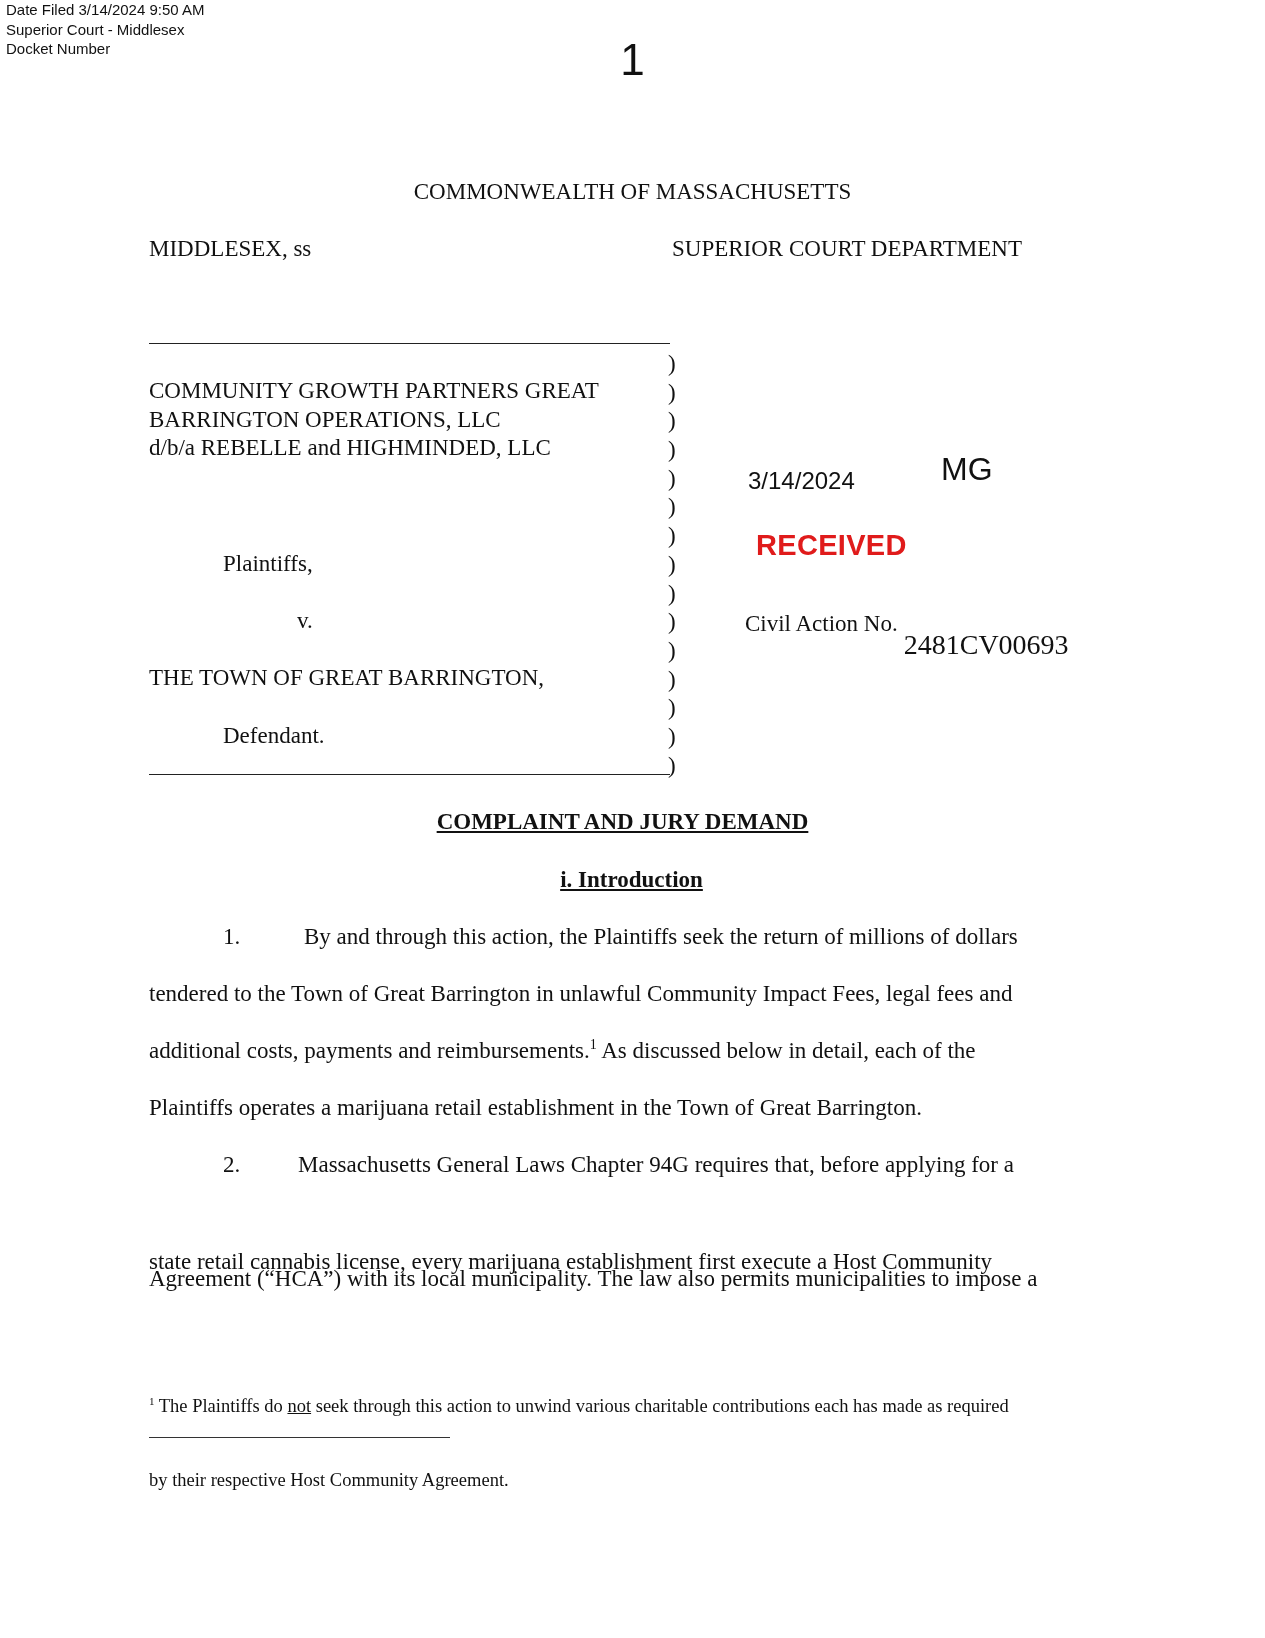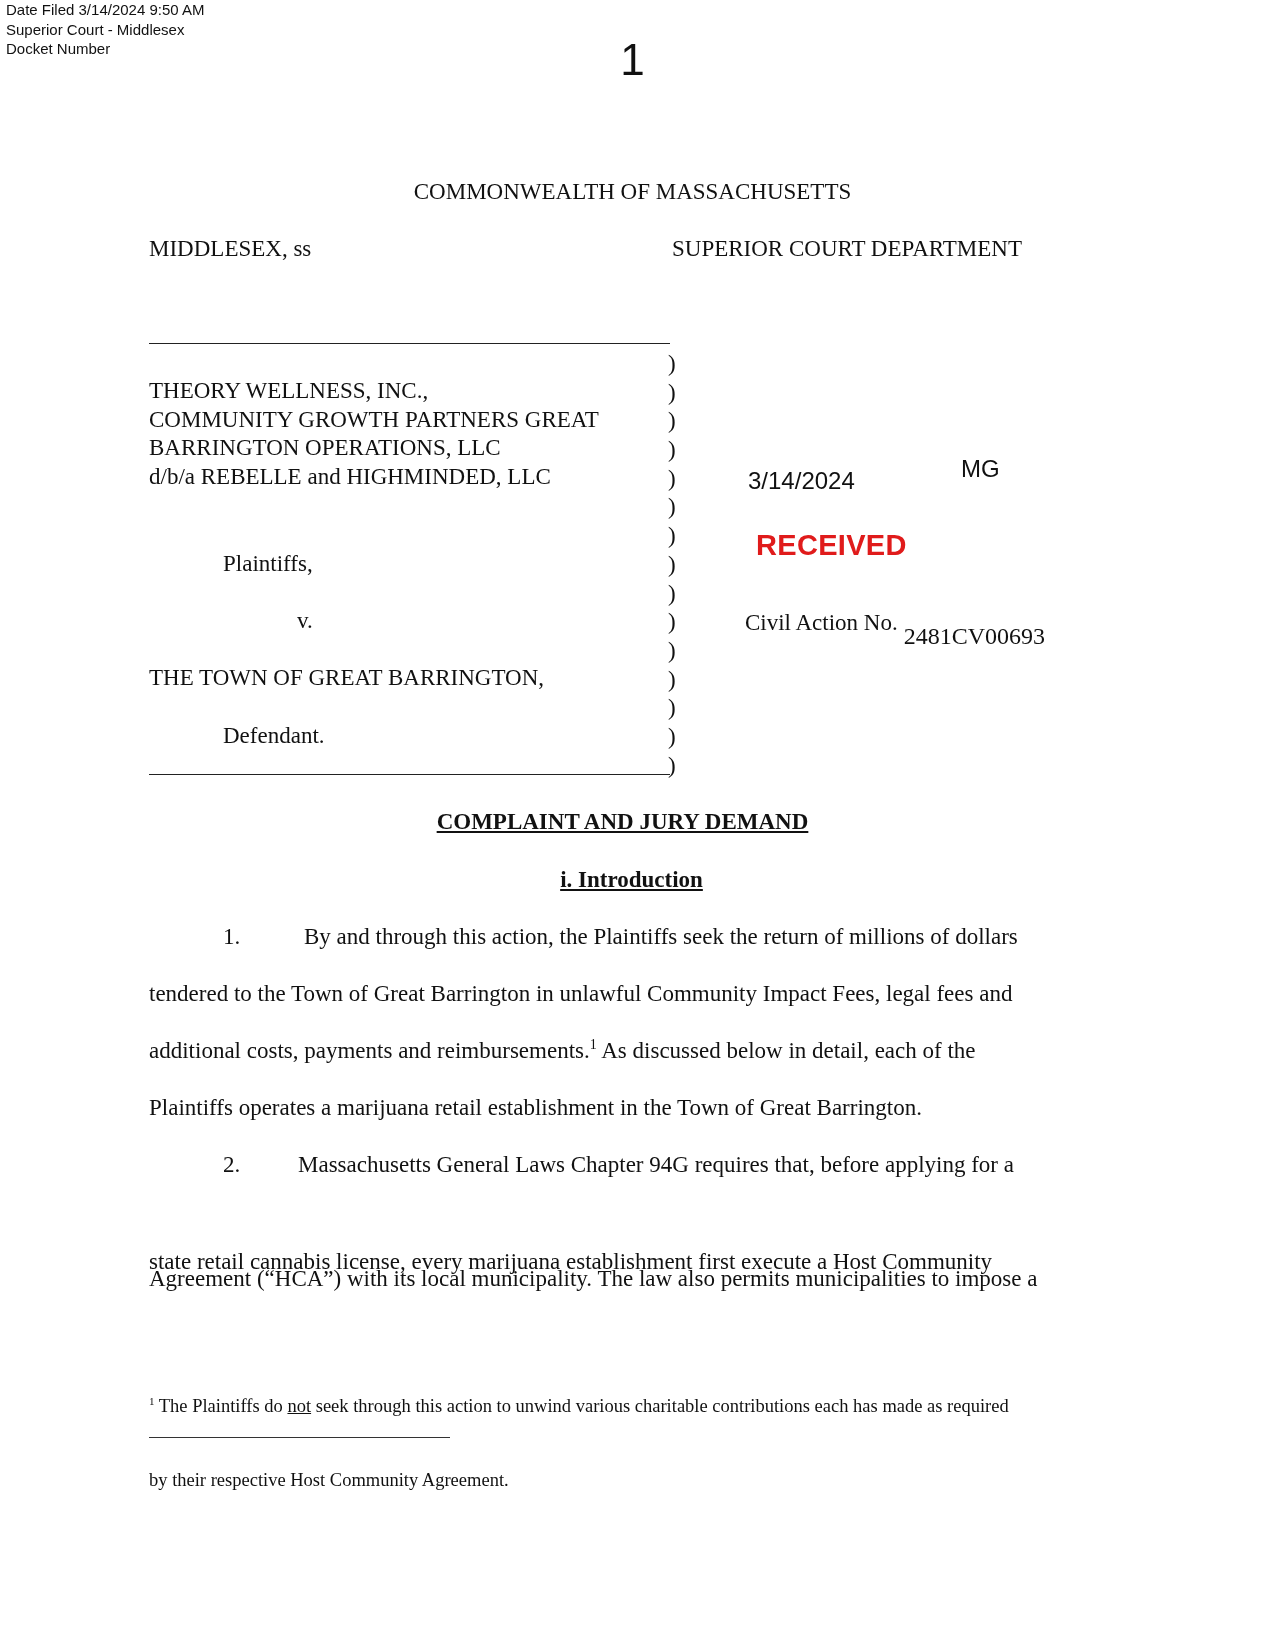--- a/index.html
+++ b/index.html
@@ -25,29 +25,29 @@
   .party-line { font-size: 23px; line-height: 28.5px; white-space: nowrap; }
   .role { position: absolute; font-size: 23px; line-height: 28px; white-space: nowrap; }
   .parens { position: absolute; left: 668px; top: 350px; }
   .paren { font-size: 23px; line-height: 28.7px; height: 28.7px; }
   .rcv-date {
     position: absolute; left: 748px; top: 466px;
     font-family: "Liberation Sans", "DejaVu Sans", sans-serif; font-size: 24px; line-height: 30px;
   }
   .rcv-init {
     position: absolute; left: 941px; top: 454px;
-    font-family: "Liberation Sans", "DejaVu Sans", sans-serif; font-size: 24px; line-height: 30px; margin-left: 20px;
+    font-family: "Liberation Sans", "DejaVu Sans", sans-serif; font-size: 32px; line-height: 30px;
   }
   .received {
     position: absolute; left: 756px; top: 528px;
     font-family: "Liberation Sans", "DejaVu Sans", sans-serif; font-weight: bold;
     font-size: 29px; line-height: 34px; color: #e01b1b; letter-spacing: 0.3px;
   }
   .civil { position: absolute; left: 745px; top: 608px; font-size: 23px; line-height: 28px; white-space: nowrap; }
-  .civil .num { font-size: 24px; position: relative; top: 14px; margin-left: 6px; }
+  .civil .num { font-size: 28px; position: relative; top: 23px; margin-left: 6px; }
   .heading { position: absolute; left: 0; width: 1265px; text-align: center; font-weight: bold; text-decoration: underline; font-size: 23px; line-height: 28px; }
   .para-line { position: absolute; left: 149px; font-size: 23px; line-height: 28px; white-space: nowrap; }
   .para-num { position: absolute; font-size: 23px; line-height: 28px; }
   sup { font-size: 14px; line-height: 0; vertical-align: super; }
   .fn-rule { position: absolute; left: 149px; top: 1437px; width: 301px; border-top: 1.5px solid #333; }
   .fn-line { position: absolute; left: 149px; font-size: 18.5px; line-height: 22px; white-space: nowrap; }
   .fn-line sup { font-size: 11px; }
   .u { text-decoration: underline; }
 </style>
 </head>
@@ -63,21 +63,20 @@
 
 <div class="abs commonwealth">COMMONWEALTH OF MASSACHUSETTS</div>
 <div class="abs county">MIDDLESEX, ss</div>
 <div class="abs court">
   <div>SUPERIOR COURT DEPARTMENT</div>
 </div>
 
 <div class="rule" style="left:149px; top:343px; width:521px;"></div>
 
 <div class="party-block">
-  <div class="party-line">THEORY WELLNESS, INC.,</div>
   <div class="party-line">COMMUNITY GROWTH PARTNERS GREAT</div>
   <div class="party-line">BARRINGTON OPERATIONS, LLC</div>
   <div class="party-line">d/b/a REBELLE and HIGHMINDED, LLC</div>
 </div>
 
 <div class="role" style="left:223px; top:550px;">Plaintiffs,</div>
 <div class="role" style="left:297px; top:607px;">v.</div>
 <div class="role" style="left:149px; top:664px;">THE TOWN OF GREAT BARRINGTON,</div>
 <div class="role" style="left:223px; top:722px;">Defendant.</div>
 

